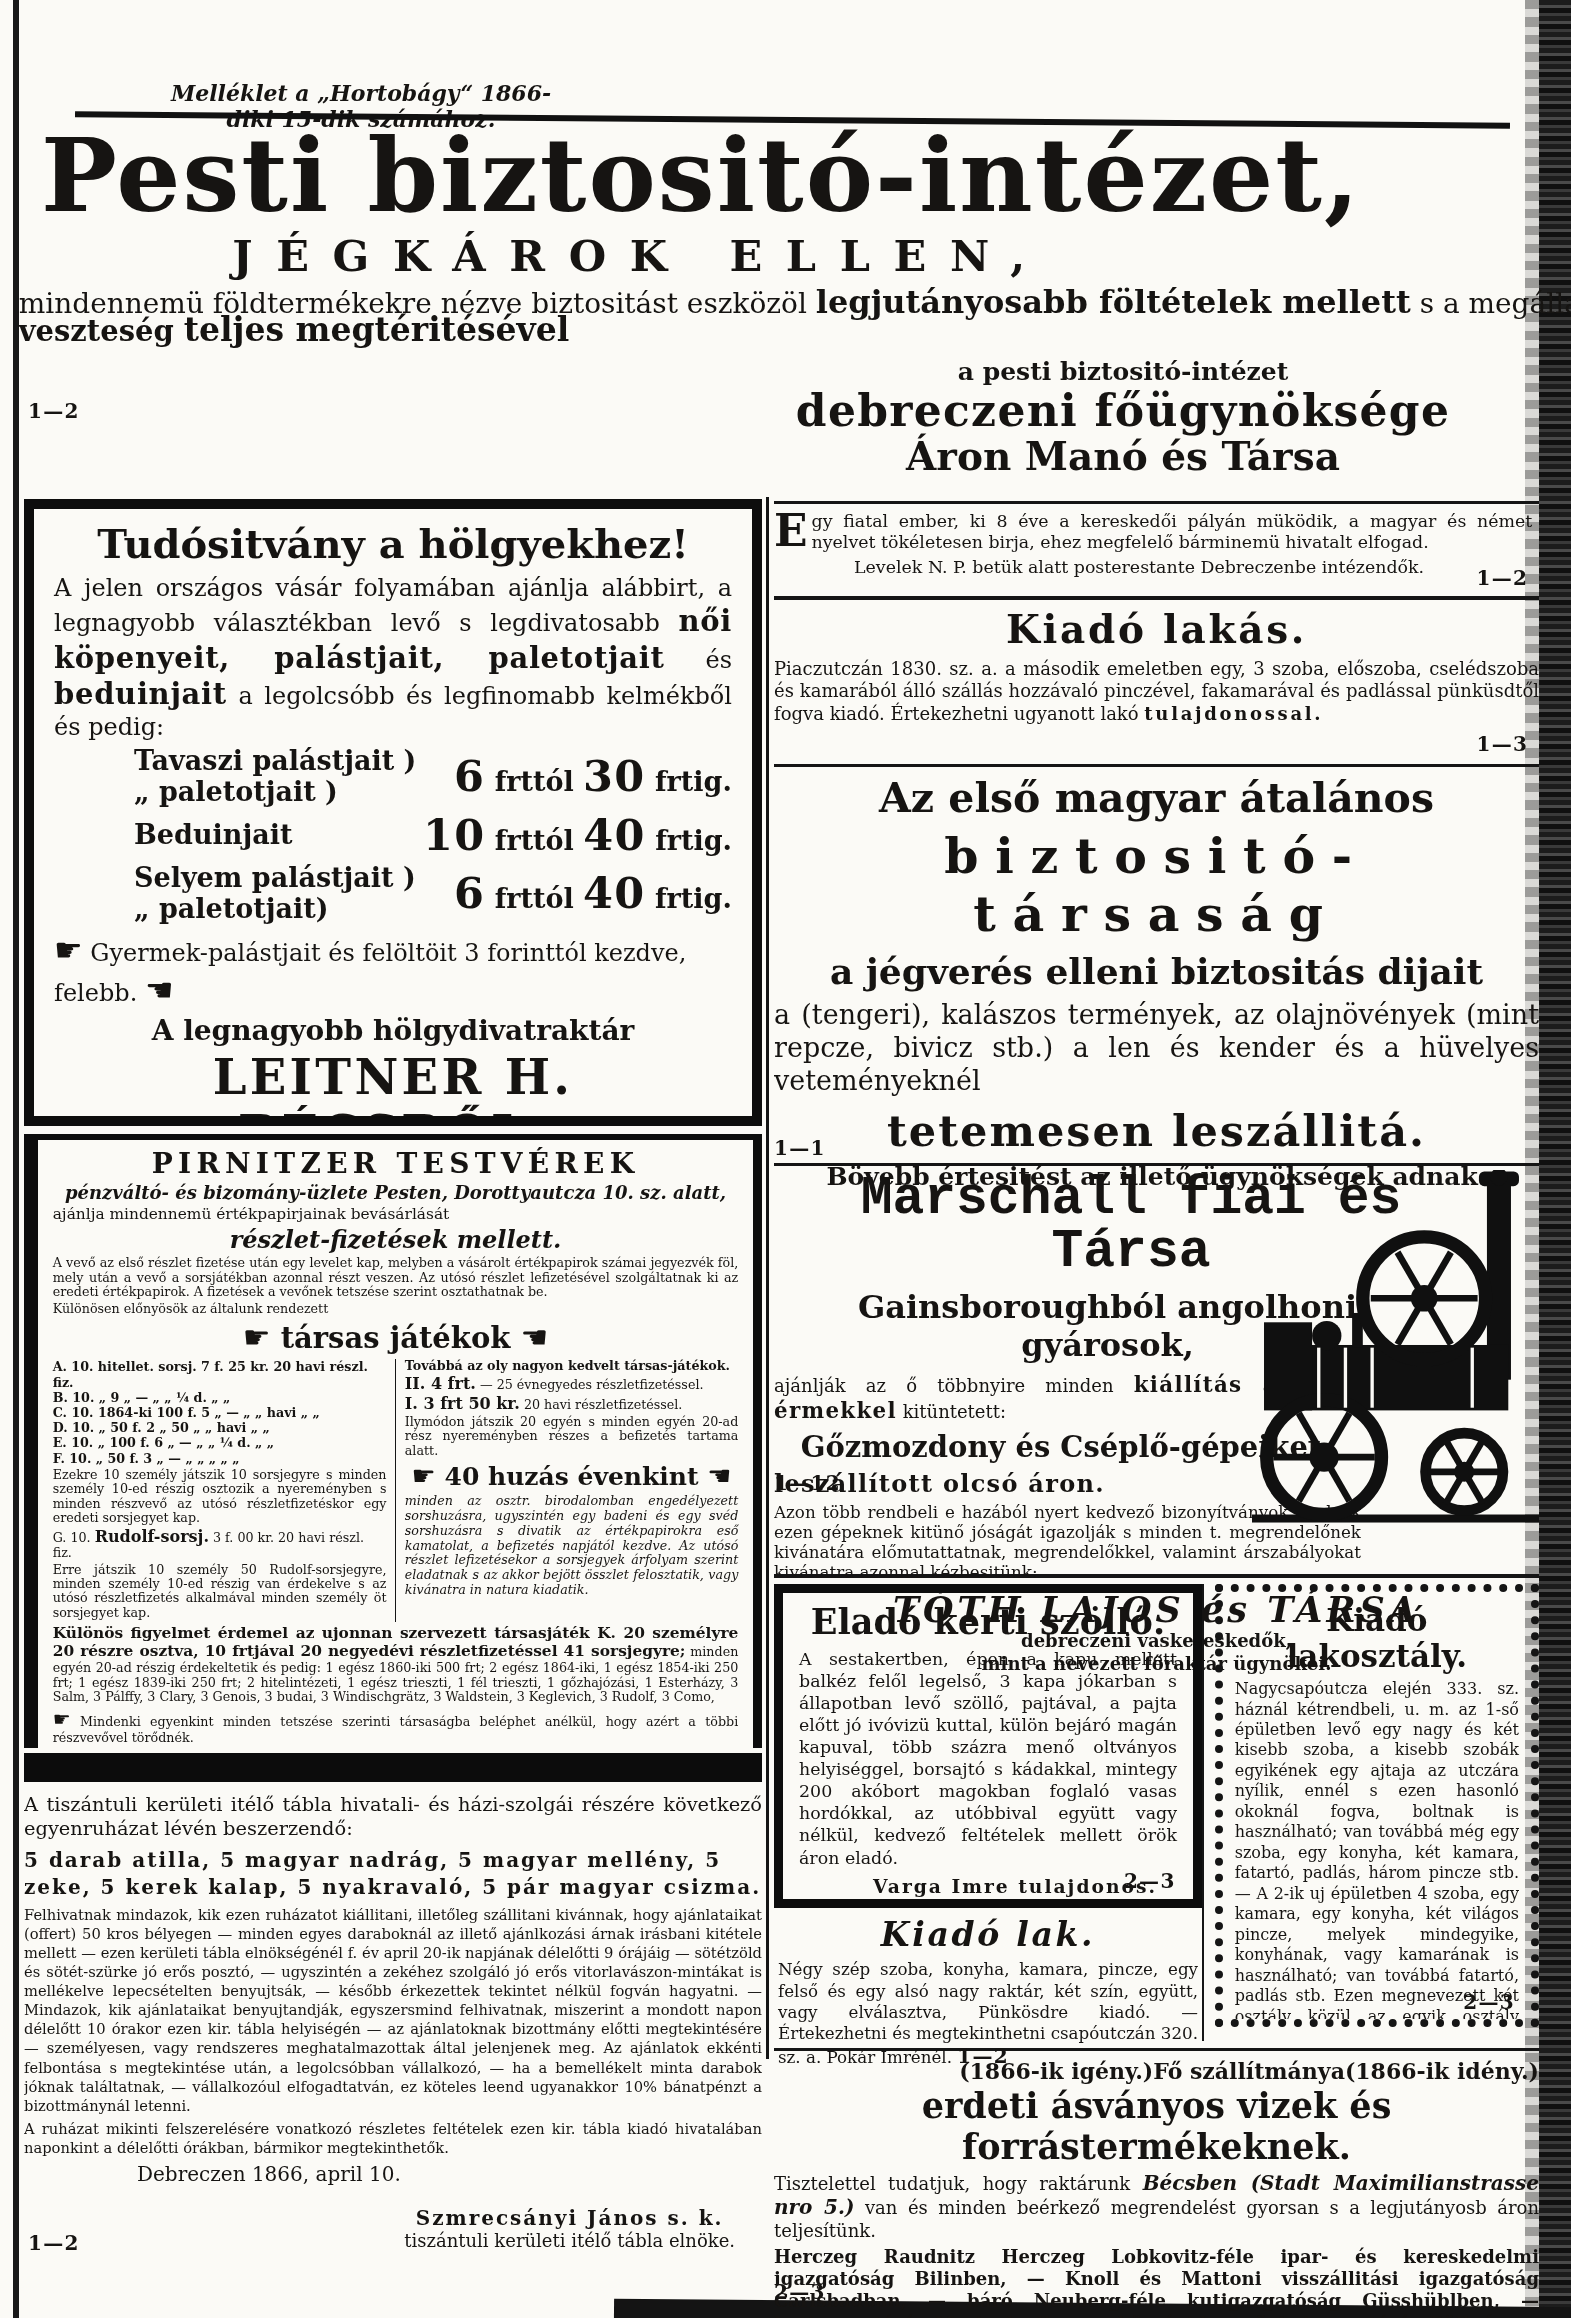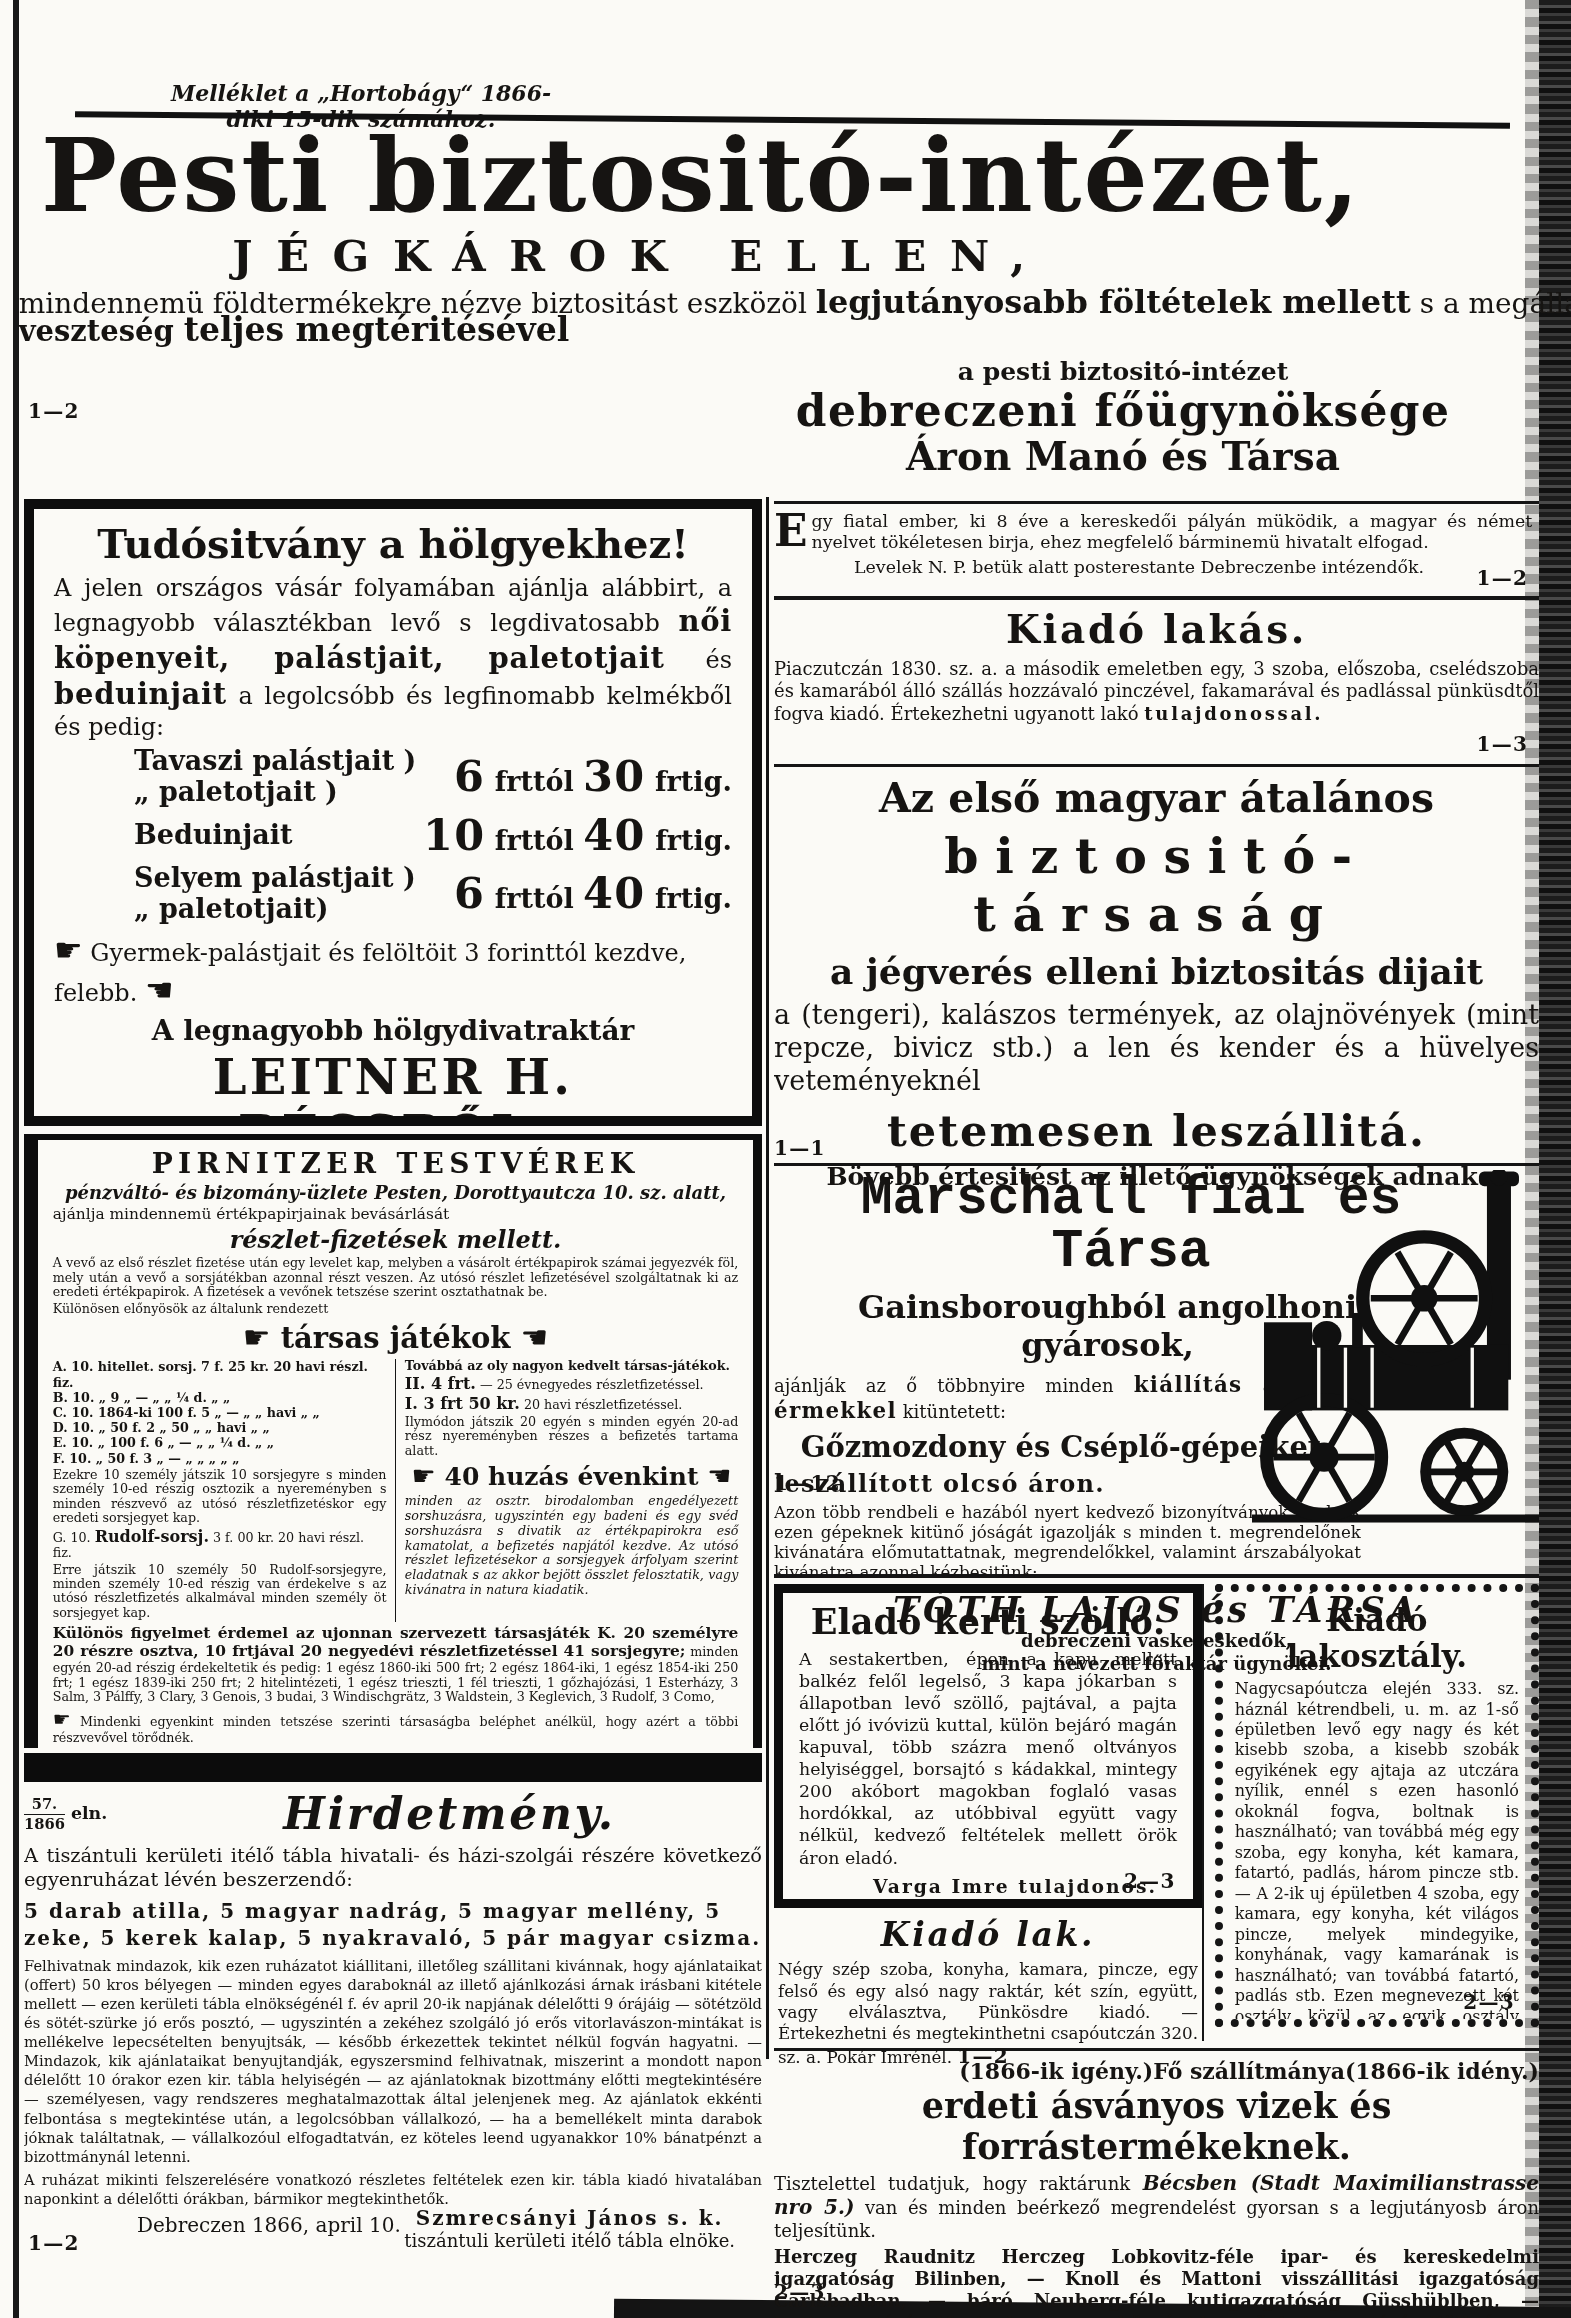--- a/index.html
+++ b/index.html
@@ -303,31 +303,20 @@
       </div>
       <div class="pir-fp">
         <span class="hand">☛</span>
         <span>Mindenki egyenkint minden tetszése szerinti társaságba beléphet anélkül, hogy azért a többi részvevővel törődnék.</span>
       </div>
 
     </div>
     <div class="band"></div>
 
     <div class="hirdetmeny">
-      <div class="hir-head">
-        <div class="hir-ref">
-          <span class="frac">
-            <span>57.</span>
-            <span class="bar"></span>
-            <span>1866</span>
-          </span>
-          <span>eln.</span>
-        </div>
-        <div class="hir-title">Hirdetmény.</div>
-      </div>
       <div class="hir-p">A tiszántuli kerületi itélő tábla hivatali- és házi-szolgái részére következő egyenruházat lévén beszerzendő:</div>
       <div class="hir-items">5 darab atilla, 5 magyar nadrág, 5 magyar mellény, 5 zeke, 5 kerek kalap, 5 nyakravaló, 5 pár magyar csizma.</div>
       <div class="hir-long">Felhivatnak mindazok, kik ezen ruházatot kiállitani, illetőleg szállitani kivánnak, hogy ajánlataikat (offert) 50 kros bélyegen — minden egyes daraboknál az illető ajánlkozási árnak irásbani kitétele mellett — ezen kerületi tábla elnökségénél f. év april 20-ik napjának délelőtti 9 órájáig — sötétzöld és sötét-szürke jó erős posztó, — ugyszintén a zekéhez szolgáló jó erős vitorlavászon-mintákat is mellékelve lepecsételten benyujtsák, — később érkezettek tekintet nélkül fogván hagyatni. — Mindazok, kik ajánlataikat benyujtandják, egyszersmind felhivatnak, miszerint a mondott napon délelőtt 10 órakor ezen kir. tábla helyiségén — az ajánlatoknak bizottmány előtti megtekintésére — személyesen, vagy rendszeres meghatalmazottak által jelenjenek meg. Az ajánlatok ekkénti felbontása s megtekintése után, a legolcsóbban vállalkozó, — ha a bemellékelt minta darabok jóknak találtatnak, — vállalkozóul elfogadtatván, ez köteles leend ugyanakkor 10% bánatpénzt a bizottmánynál letenni.</div>
       <div class="hir-long">A ruházat mikinti felszerelésére vonatkozó részletes feltételek ezen kir. tábla kiadó hivatalában naponkint a délelőtti órákban, bármikor megtekinthetők.</div>
       <div class="hir-date">Debreczen 1866, april 10.</div>
       <div class="hir-sig">
         <div class="s1">Szmrecsányi János s. k.</div>
         <div class="s2">tiszántuli kerületi itélő tábla elnöke.</div>
       </div>
       <div class="hir-mark mark">1—2</div>

